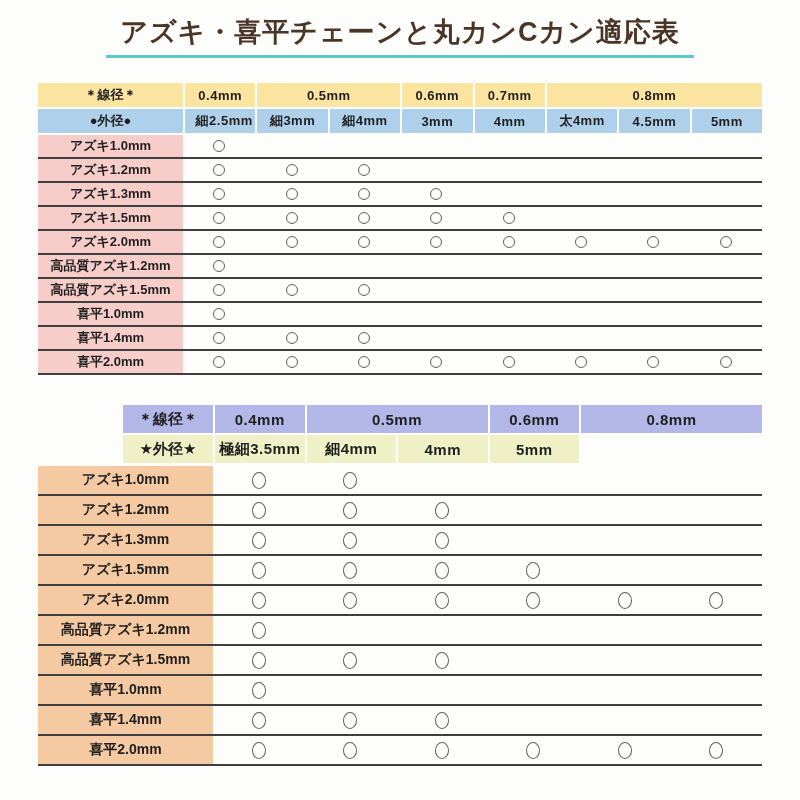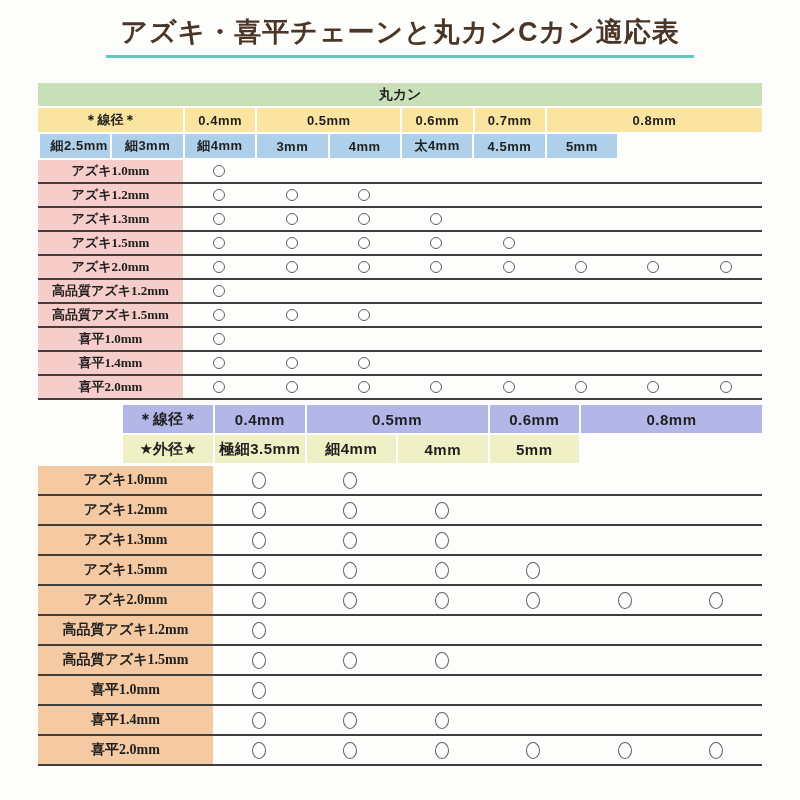--- a/index.html
+++ b/index.html
@@ -34,21 +34,21 @@
   }
   .hcells { display:flex; flex:1 1 auto; }
   .hcell {
     display:flex; align-items:center; justify-content:center;
     font-weight:bold; border-left:2px solid #fdfdfc;
     letter-spacing:0.5px; white-space:nowrap;
   }
   .brow { display:flex; border-bottom:2px solid #3f3f3f; }
   .blabel {
     display:flex; align-items:center; justify-content:center;
-    font-weight:bold; flex:0 0 auto;font-family:Liberation Serif, serif;
+    font-weight:bold; flex:0 0 auto;
   }
   .bcell { display:flex; align-items:center; justify-content:center; flex:0 0 auto; }
 
   
   .tbl-maru { top:83px; font-size:13px; }
   .tbl-maru .t-title { background:#c9dfb8; height:23px; line-height:23px; font-size:14px; margin-bottom:2px; }
   .tbl-maru .hrow { height:24px; margin-bottom:2px; }
   .tbl-maru .hlabel { width:145px; }
   .tbl-maru .row-linedia .hlabel, .tbl-maru .row-linedia .hcell { background:#fbe3a0; }
   .tbl-maru .row-outerdia .hlabel, .tbl-maru .row-outerdia .hcell { background:#aed0ea; }
@@ -72,32 +72,32 @@
   .tbl-c .circle { width:14px; height:17px; border:1.5px solid #5f5f5f; border-radius:50%; }
 </style>
 </head>
 <body>
 
 <div class="title-wrap">
   <h1>アズキ・喜平チェーンと丸カンCカン適応表</h1>
 </div>
 
 <section class="tbl tbl-maru">
-  <div class="t-title">丸カン</div>
   <div class="hrow row-linedia">
     <div class="hlabel">＊線径＊</div>
     <div class="hcells" id="marukan-groups">
         <div class="hcell" style="width: 72.375px;">0.4mm</div>
         <div class="hcell" style="width: 144.75px;">0.5mm</div>
         <div class="hcell" style="width: 72.375px;">0.6mm</div>
         <div class="hcell" style="width: 72.375px;">0.7mm</div>
         <div class="hcell" style="width: 217.125px;">0.8mm</div>
       </div>
   </div>
   <div class="hrow row-outerdia">
+    <div class="hlabel">●外径●</div>
     <div class="hcells" id="marukan-cols">
         <div class="hcell" style="width: 72.375px; padding-left: 8px;">細2.5mm</div>
         <div class="hcell" style="width: 72.375px;">細3mm</div>
         <div class="hcell" style="width: 72.375px;">細4mm</div>
         <div class="hcell" style="width: 72.375px;">3mm</div>
         <div class="hcell" style="width: 72.375px;">4mm</div>
         <div class="hcell" style="width: 72.375px;">太4mm</div>
         <div class="hcell" style="width: 72.375px;">4.5mm</div>
         <div class="hcell" style="width: 72.375px;">5mm</div>
       </div>

